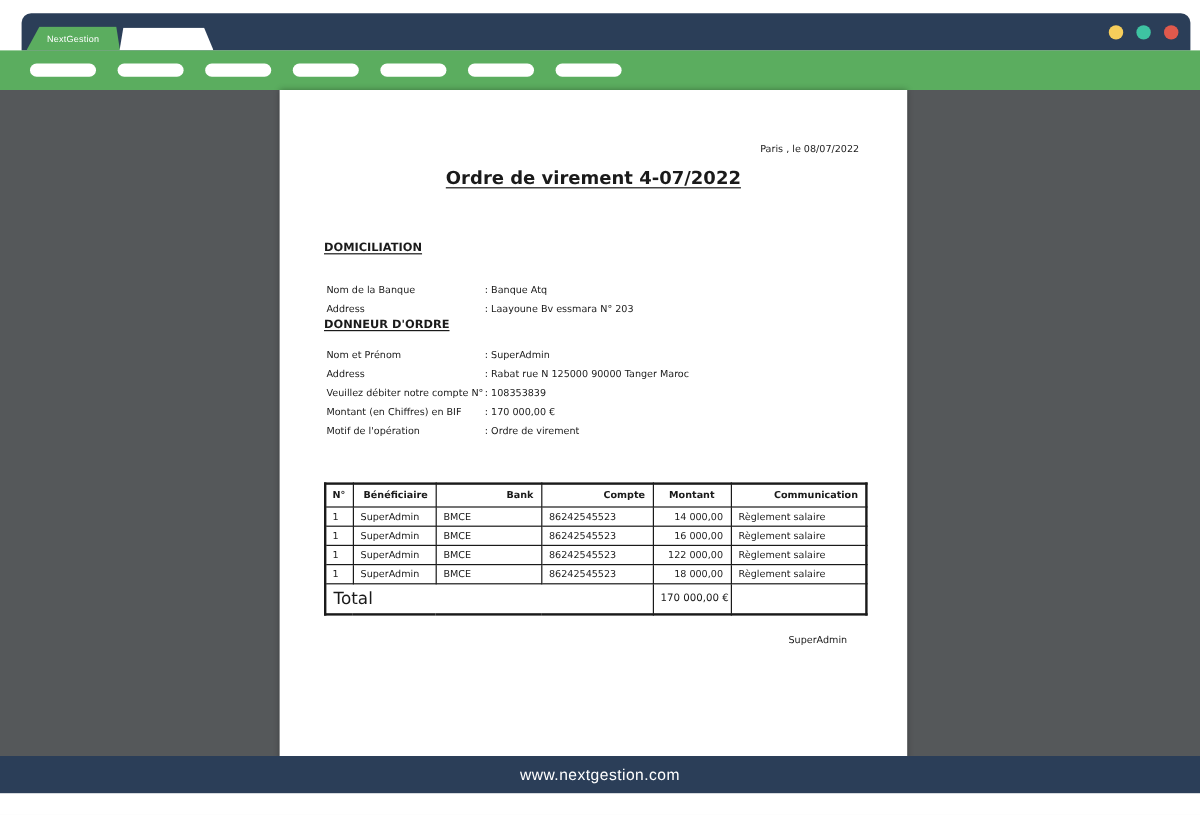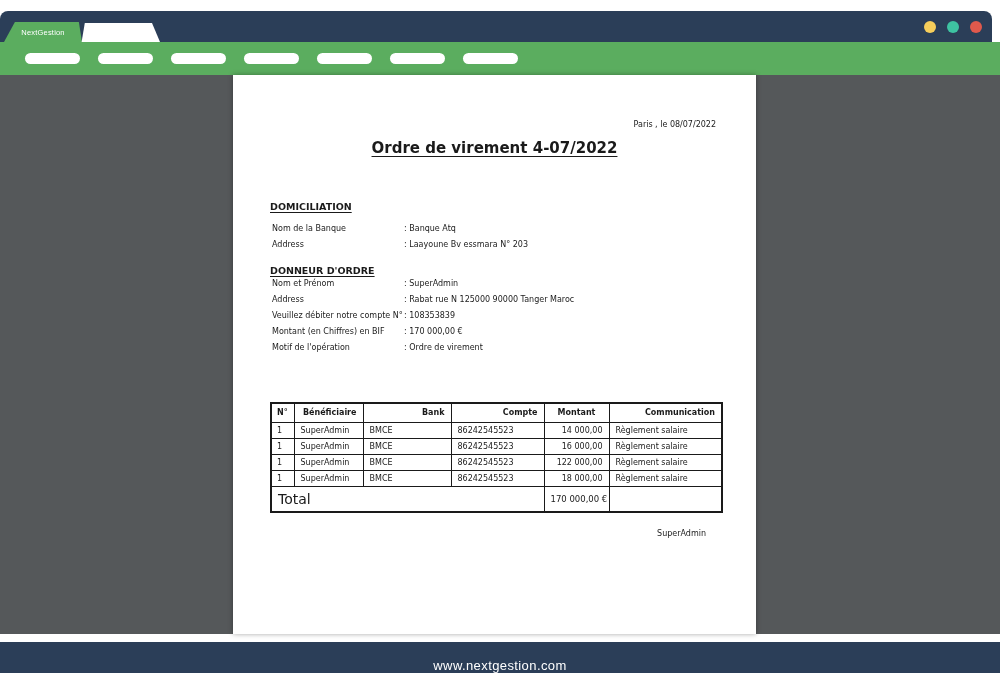--- a/index.html
+++ b/index.html
@@ -1,55 +1,55 @@
 <!DOCTYPE html>
 <html style="--navy: #2B3E58; --green: #5BAD5F; --viewport-gray: #55585A; --ctl-yellow: #F7CE5B; --ctl-teal: #3EC3A2; --ctl-red: #E0594C;"><head>
 <meta charset="utf-8">
 <style>
   html,body{margin:0;padding:0;background:#fff;}
   #screen{position:relative;width:1000px;height:679px;background:#fff;overflow:hidden;
           font-family:"DejaVu Sans",sans-serif;}
 
   
-  .titlebar{position:absolute;left:0;right:8px;top:11px;height:31px;
+  .titlebar{position:absolute;left:18px;right:8px;top:11px;height:31px;
             background:var(--navy,#2B3E58);border-radius:8px 8px 0 0;}
   .tab{position:absolute;bottom:0;height:20px;}
   .tab.brand{left:4px;width:78px;background:var(--green,#5BAD5F);
              clip-path:polygon(14% 0,96% 0,100% 100%,0 100%);
              display:flex;align-items:center;justify-content:center;}
   .tab.brand span{color:#fff;font-size:7.5px;font-family:"Liberation Sans",sans-serif;letter-spacing:.2px;}
   .tab.ghost{left:80px;width:80px;height:19px;background:#fff;
              clip-path:polygon(6% 0,90% 0,100% 100%,2% 100%);}
   .controls{position:absolute;right:10px;top:0;height:31px;display:flex;align-items:center;gap:11px;}
   .ctl{width:12px;height:12px;border-radius:50%;display:inline-block;}
   .ctl.yellow{background:var(--ctl-yellow,#F7CE5B);}
   .ctl.teal{background:var(--ctl-teal,#3EC3A2);}
   .ctl.red{background:var(--ctl-red,#E0594C);}
 
   .toolbar{position:absolute;left:0;right:0;top:42px;height:33px;background:var(--green,#5BAD5F);
            display:flex;align-items:center;padding-left:25px;gap:18px;box-sizing:border-box;}
   .pill{width:55px;height:11px;border-radius:6px;background:#fff;flex:0 0 auto;}
 
   .viewport{position:absolute;left:0;right:0;top:75px;height:559px;background:var(--viewport-gray,#55585A);padding-left:37px;}
-  .footer{position:absolute;left:0;right:0;bottom:6px;height:31px;background:var(--navy,#2B3E58);
-          display:flex;align-items:flex-end;justify-content:center;}
+  .footer{position:absolute;left:0;right:0;bottom:18px;height:31px;background:var(--navy,#2B3E58);
+          display:flex;align-items:center;justify-content:center;}
   .footer span{color:#fff;font-size:13px;font-family:"Liberation Sans",sans-serif;letter-spacing:.4px;}
 
   
   .page{position:absolute;left:233px;top:0;width:523px;height:559px;background:#fff;
         box-shadow:0 0 5px rgba(0,0,0,.35);color:#1a1a1a;}
   .date{position:absolute;top:45px;right:40px;font-size:8px;}
   .doc-title{position:absolute;top:64px;left:0;width:100%;text-align:center;
              font-size:15px;font-weight:bold;text-decoration:underline;text-underline-offset:3px;}
   .section{position:absolute;left:37px;right:34px;}
   .sec-dom{top:126px;}
   .sec-don{top:190px;}
   .sec-h{font-size:9.5px;font-weight:bold;text-decoration:underline;text-underline-offset:2px;}
-  .sec-dom .sec-h{margin-bottom:9px;}
-  .sec-don .sec-h{margin-bottom:0px;}
+  .sec-dom .sec-h{margin-bottom:22px;}
+  .sec-don .sec-h{margin-bottom:12px;}
   .frow{height:16px;line-height:16px;font-size:8px;white-space:nowrap;}
   .frow .lbl{display:inline-block;width:132px;padding-left:2px;vertical-align:top;}
   .frow .val{display:inline-block;vertical-align:top;}
 
   
   table.transfers{position:absolute;left:37px;top:327px;width:451px;border-collapse:collapse;
                   table-layout:fixed;border:2px solid #1a1a1a;font-size:8px;}
   table.transfers th,table.transfers td{border:1px solid #1a1a1a;padding:0 6px;overflow:hidden;white-space:nowrap;}
   table.transfers thead tr{height:19px;}
   table.transfers tbody tr{height:16px;}

